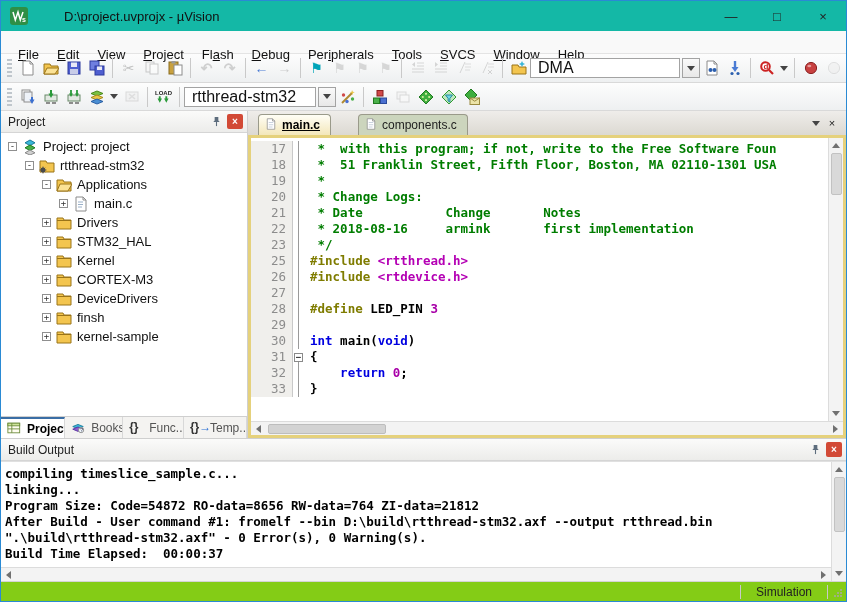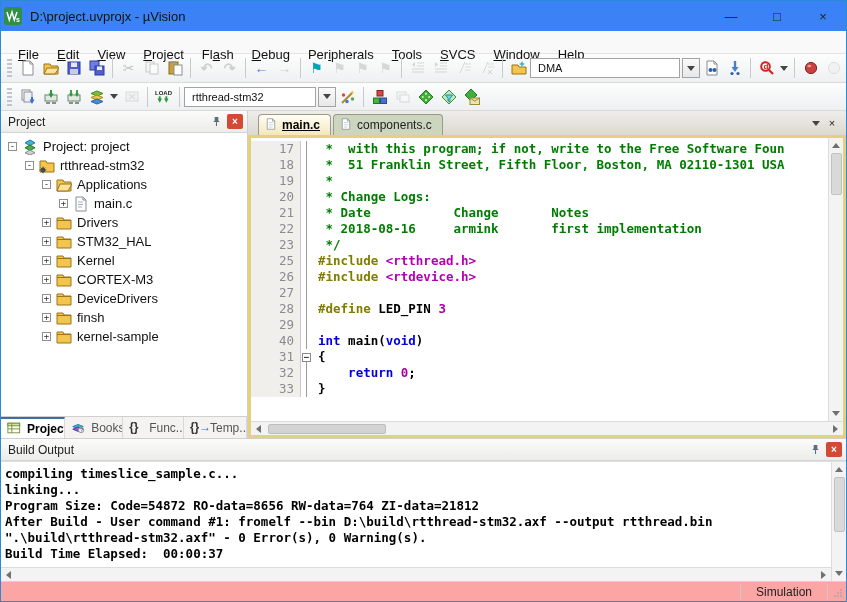--- a/index.html
+++ b/index.html
@@ -2,41 +2,41 @@
 <html><head>
 <meta charset="utf-8">
 <style>
   * { margin:0; padding:0; box-sizing:border-box; }
   body { background:#9aa7b2; font-family:"Liberation Sans", sans-serif; }
   .window{
     width:847px;height:602px;position:relative;background:#f0f0f0;
     border:1px solid #2a8ad4; overflow:hidden;
   }
   
-  .titlebar{height:30px;background:#3b82f6;display:flex;align-items:center;padding-left:3px;}
+  .titlebar{height:30px;background:#14b8a6;display:flex;align-items:center;padding-left:9px;gap:28px;}
   .app-icon{width:18px;height:18px;margin-right:8px;flex:0 0 auto;}
   .title-text{font-size:13px;color:#111;flex:1 1 auto;white-space:nowrap;}
   .win-controls{display:flex;height:100%;}
   .win-btn{width:46px;height:100%;display:flex;align-items:center;justify-content:center;font-size:13px;color:#222;}
   
   .menubar{height:23px;background:#f9f9f9;border-bottom:1px solid #e4e4e4;display:flex;align-items:center;padding-left:8px;font-size:13px;color:#111;}
   .menu-item{padding:2px 9px;white-space:nowrap;margin-top:24px;}
   .menu-item u{text-decoration:underline;}
   
   .toolbar{display:flex;align-items:center;background:linear-gradient(#fdfdfd,#eef0f1);border-bottom:1px solid #d9d9d9;padding-left:4px;overflow:hidden;}
   .tb1{height:29px;} .tb2{height:28px;}
   .tb-grip{width:5px;height:18px;margin:0 4px 0 2px;background:repeating-linear-gradient(#bfc6cc 0 2px, transparent 2px 4px);flex:0 0 auto;}
   .tb-btn{width:23px;height:22px;display:flex;align-items:center;justify-content:center;flex:0 0 auto;border-radius:2px;}
   .tb-btn svg{width:16px;height:16px;}
   .tb-btn .g{font-size:14px;line-height:1;}
   .tb-btn.disabled{filter:grayscale(1);opacity:.5;}
   .tb-sep{width:1px;height:20px;background:#c9c9c9;margin:0 4px;flex:0 0 auto;}
   .tb-caret{width:12px;height:22px;display:flex;align-items:center;justify-content:center;flex:0 0 auto;}
   .caret-tri{width:0;height:0;border-left:4px solid transparent;border-right:4px solid transparent;border-top:5px solid #444;}
-  .tb-combo{height:20px;background:#fff;border:1px solid #a3a3a3;display:flex;align-items:center;padding-left:7px;font-size:11px;color:#111;flex:0 0 auto;}
+  .tb-combo{height:20px;background:#fff;border:1px solid #a3a3a3;display:flex;align-items:center;padding-left:7px;font-size:16px;color:#111;flex:0 0 auto;}
   .combo-find{width:150px;}
   .combo-target{width:132px;}
   .combo-btn{width:18px;height:20px;margin-left:2px;background:linear-gradient(#fafafa,#e8e8e8);border:1px solid #a3a3a3;display:flex;align-items:center;justify-content:center;flex:0 0 auto;}
   .load-ic{display:flex;flex-direction:column;align-items:center;line-height:1;}
   .load-ic b{font-size:6px;color:#222;letter-spacing:0;}
   .load-ic svg{width:15px;height:8px;}
   
   .main{height:327px;display:flex;background:#f0f0f0;}
   .left-panel{width:247px;display:flex;flex-direction:column;border-right:1px solid #cfcfcf;background:#fff;}
   .panel-header{height:22px;background:linear-gradient(#fbfbfa,#ececea);border-bottom:1px solid #d5d5d5;display:flex;align-items:center;padding:0 4px 0 7px;font-size:12px;color:#222;}
@@ -56,29 +56,29 @@
   .side-tab svg{width:14px;height:14px;}
   .brace{font-size:12px;font-weight:bold;color:#333;}
   .brace .arrow{color:#2a6fd4;}
   
   .editor{flex:1 1 auto;display:flex;flex-direction:column;background:#d8d5ce;min-width:0;}
   .tabbar{height:24px;display:flex;align-items:flex-end;background:linear-gradient(#efedea,#dcd9d2);padding-left:10px;}
   .doc-tab{height:21px;display:flex;align-items:center;padding:0 10px 0 6px;font-size:12px;border:1px solid #9a9a8a;border-bottom:none;border-radius:4px 4px 0 0;margin-right:2px;white-space:nowrap;}
   .doc-tab svg{width:12px;height:12px;margin-right:5px;}
   .doc-tab.active{background:linear-gradient(#fffef6,#f3e7ba);font-weight:bold;}
   .doc-tab.active .tab-label{text-decoration:underline;}
-  .doc-tab.inactive{background:#ccd5bd;color:#222;}
+  .doc-tab.inactive{background:#ccd5bd;color:#222;margin-left:25px;}
   .tab-controls{margin-left:auto;display:flex;align-items:center;height:100%;padding-right:6px;}
   .tab-ctrl{width:16px;height:16px;display:flex;align-items:center;justify-content:center;color:#222;font-size:11px;}
   .doc-frame{flex:1 1 auto;border:3px solid #e5d17c;display:flex;flex-direction:column;min-height:0;background:#fff;}
   .code-zone{flex:1 1 auto;display:flex;min-height:0;}
   .code-scroll{flex:1 1 auto;display:flex;overflow:hidden;font-family:"DejaVu Sans Mono",monospace;font-size:12.5px;font-weight:bold;}
   .code-col{flex:1 1 auto;padding-top:3px;overflow:hidden;}
   .code-line{height:16px;display:flex;white-space:pre;}
-  .gutter-cell{width:50px;background:#f0efec;color:#8c8c8c;text-align:right;padding-right:6px;font-weight:normal;flex:0 0 auto;border-right:1px solid #c9c9c9;}
+  .gutter-cell{width:42px;background:#f0efec;color:#8c8c8c;text-align:right;padding-right:6px;font-weight:normal;flex:0 0 auto;border-right:1px solid #c9c9c9;}
   .fold-cell{width:13px;flex:0 0 auto;position:relative;background:#fff;}
   .fold-line::before{content:"";position:absolute;left:5px;top:0;bottom:0;width:1px;background:#9a9a9a;}
   .fold-corner::before{content:"";position:absolute;left:5px;top:0;height:9px;width:1px;background:#9a9a9a;}
   .fold-corner::after{content:"";position:absolute;left:5px;top:9px;width:5px;height:1px;background:#9a9a9a;}
   .fold-box{display:flex;align-items:center;}
   .fold-box .fb{width:9px;height:9px;border:1px solid #8a8a8a;background:#fff;font-size:9px;line-height:7px;text-align:center;color:#333;margin-left:1px;}
   .fold-box::after{content:"";position:absolute;left:5px;top:13px;bottom:0;width:1px;background:#9a9a9a;}
   .code-text{padding-left:4px;}
   .seg-com{color:#007d00;} .seg-pre{color:#7f7c00;} .seg-str{color:#b400b4;}
   .seg-kw{color:#0000e0;} .seg-num{color:#a800a8;} .seg-txt{color:#000;}
@@ -95,21 +95,21 @@
   .vthumb{width:11px;background:#d9d9d9;border:1px solid #c2c2c2;border-radius:2px;}
   .hthumb{height:10px;background:#d3d3d3;border:1px solid #bdbdbd;border-radius:2px;margin-left:2px;}
   .sb-fill{flex:1 1 auto;}
   
   .build-panel{height:143px;display:flex;flex-direction:column;border-top:1px solid #cfcfcf;background:#fff;}
   .bo-body{flex:1 1 auto;display:flex;min-height:0;border-top:1px solid #e0e0e0;}
   .bo-textwrap{flex:1 1 auto;display:flex;flex-direction:column;min-width:0;}
   .bo-text{flex:1 1 auto;font-family:"DejaVu Sans Mono",monospace;font-size:12.5px;font-weight:bold;color:#000;padding:4px 0 0 4px;overflow:hidden;}
   .bo-line{height:16px;white-space:pre;}
   
-  .statusbar{height:20px;background:#fca5a5;border-top:1px solid #d4d4d4;display:flex;align-items:center;font-size:12px;color:#222;}
+  .statusbar{height:20px;background:#84cc16;border-top:1px solid #d4d4d4;display:flex;align-items:center;font-size:12px;color:#222;}
   .sb-spacer{flex:1 1 auto;}
   .sb-sep{width:1px;height:14px;background:#c9c9c9;}
   .sb-mode{width:86px;text-align:center;}
   .sb-grip{width:18px;height:100%;display:flex;align-items:flex-end;justify-content:flex-end;padding:0 3px 3px 0;}
 </style>
 </head>
 <body>
 
 <div class="window">
 
@@ -579,21 +579,21 @@
                 <div class="code-line"><span class="gutter-cell">19</span><span class="fold-cell fold-line"></span><span class="code-text"><span class="seg-com"> *</span></span></div>
                 <div class="code-line"><span class="gutter-cell">20</span><span class="fold-cell fold-line"></span><span class="code-text"><span class="seg-com"> * Change Logs:</span></span></div>
                 <div class="code-line"><span class="gutter-cell">21</span><span class="fold-cell fold-line"></span><span class="code-text"><span class="seg-com"> * Date           Change       Notes</span></span></div>
                 <div class="code-line"><span class="gutter-cell">22</span><span class="fold-cell fold-line"></span><span class="code-text"><span class="seg-com"> * 2018-08-16     armink       first implementation</span></span></div>
                 <div class="code-line"><span class="gutter-cell">23</span><span class="fold-cell fold-line"></span><span class="code-text"><span class="seg-com"> */</span></span></div>
                 <div class="code-line"><span class="gutter-cell">25</span><span class="fold-cell fold-line"></span><span class="code-text"><span class="seg-pre">#include </span><span class="seg-str">&lt;rtthread.h&gt;</span></span></div>
                 <div class="code-line"><span class="gutter-cell">26</span><span class="fold-cell fold-line"></span><span class="code-text"><span class="seg-pre">#include </span><span class="seg-str">&lt;rtdevice.h&gt;</span></span></div>
                 <div class="code-line"><span class="gutter-cell">27</span><span class="fold-cell fold-line"></span><span class="code-text"></span></div>
                 <div class="code-line"><span class="gutter-cell">28</span><span class="fold-cell fold-line"></span><span class="code-text"><span class="seg-pre">#define </span><span class="seg-txt">LED_PIN </span><span class="seg-num">3</span></span></div>
                 <div class="code-line"><span class="gutter-cell">29</span><span class="fold-cell fold-line"></span><span class="code-text"></span></div>
-                <div class="code-line"><span class="gutter-cell">40</span><span class="fold-cell fold-line"></span><span class="code-text"><span class="seg-kw">int</span><span class="seg-txt"> main(</span><span class="seg-kw">void</span><span class="seg-txt">)</span></span></div>
+                <div class="code-line"><span class="gutter-cell">30</span><span class="fold-cell fold-line"></span><span class="code-text"><span class="seg-kw">int</span><span class="seg-txt"> main(</span><span class="seg-kw">void</span><span class="seg-txt">)</span></span></div>
                 <div class="code-line"><span class="gutter-cell">31</span><span class="fold-cell fold-box"><span class="fb">−</span></span><span class="code-text"><span class="seg-txt">{</span></span></div>
                 <div class="code-line"><span class="gutter-cell">32</span><span class="fold-cell fold-line"></span><span class="code-text"><span class="seg-txt">    </span><span class="seg-kw">return</span><span class="seg-txt"> </span><span class="seg-num">0</span><span class="seg-txt">;</span></span></div>
                 <div class="code-line"><span class="gutter-cell">33</span><span class="fold-cell fold-line"></span><span class="code-text"><span class="seg-txt">}</span></span></div>
               </div>
           </div>
           <div class="vscroll">
             <span class="sb-btn">
                 <span class="arr arr-up"></span>
               </span>
             <span class="vthumb" style="height:42px"></span>

